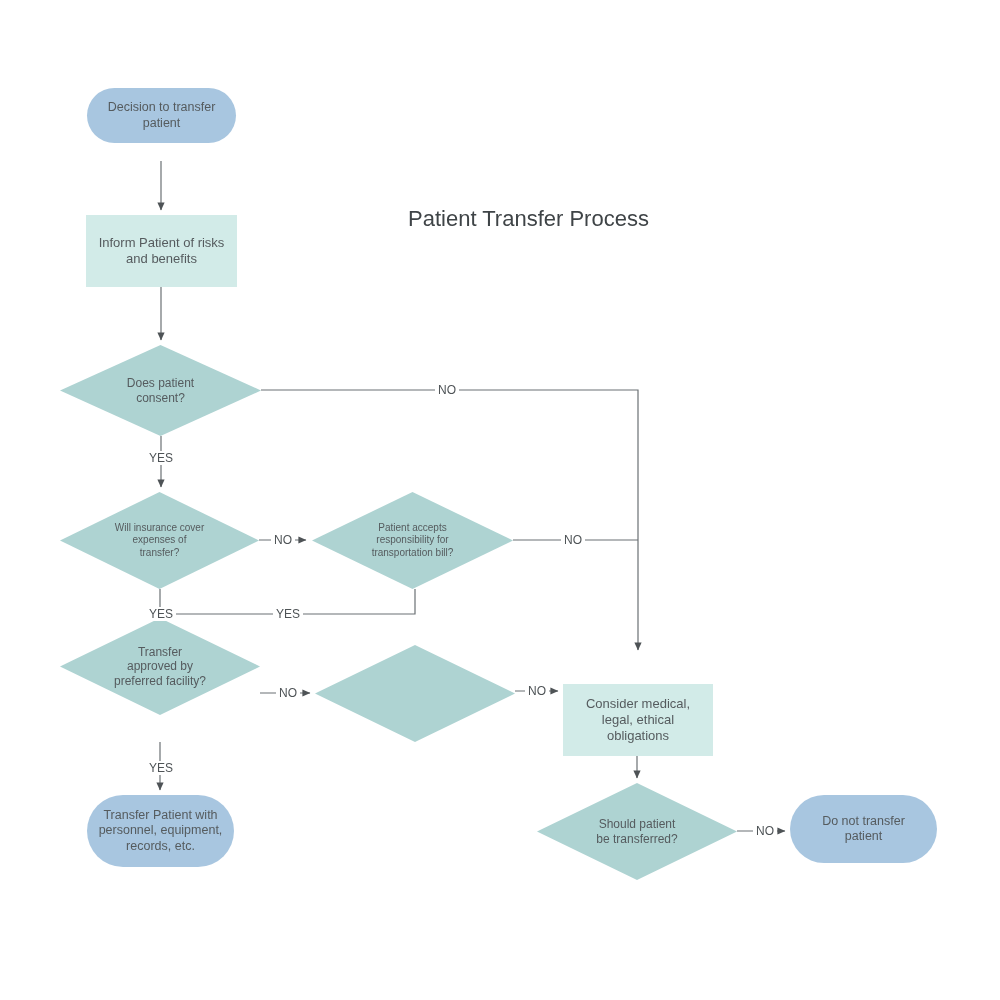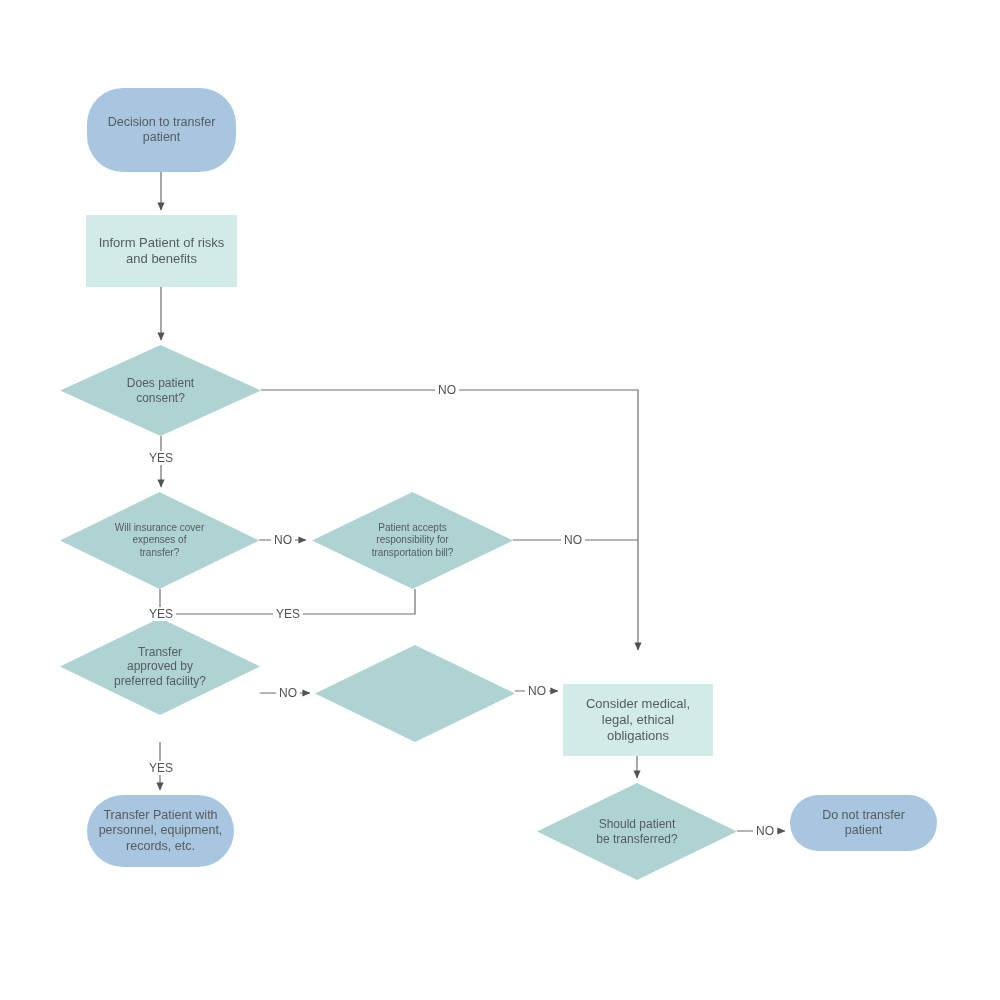--- a/index.html
+++ b/index.html
@@ -109,23 +109,24 @@
         <path d="M 513 540 L 638 540" fill="none" stroke="#6b7174" stroke-width="1.2"></path>
         <path d="M 415 589 L 415 614 L 160 614" fill="none" stroke="#6b7174" stroke-width="1.2"></path>
         <path d="M 260 693 L 310 693" fill="none" stroke="#6b7174" stroke-width="1.2" marker-end="url(#arrowhead)"></path>
         <path d="M 160 742 L 160 790" fill="none" stroke="#6b7174" stroke-width="1.2" marker-end="url(#arrowhead)"></path>
         <path d="M 515 691 L 558 691" fill="none" stroke="#6b7174" stroke-width="1.2" marker-end="url(#arrowhead)"></path>
         <path d="M 637 727 L 637 778" fill="none" stroke="#6b7174" stroke-width="1.2" marker-end="url(#arrowhead)"></path>
         <path d="M 737 831 L 785 831" fill="none" stroke="#6b7174" stroke-width="1.2" marker-end="url(#arrowhead)"></path>
       </g>
   </svg>
 
+  <div id="chart-title">Patient Transfer Process</div>
 
   <div id="nodes-layer">
-      <div class="node terminal" style="left: 87px; top: 88px; width: 149px; height: 84px;"><span class="nlabel">Decision to transfer
+      <div class="node terminal" style="left: 87px; top: 88px; width: 149px; height: 55px;"><span class="nlabel">Decision to transfer
 patient</span></div>
       <div class="node process" style="left: 86px; top: 215px; width: 151px; height: 72px;"><span class="nlabel">Inform Patient of risks
 and benefits</span></div>
       <div class="node decision" style="left: 60px; top: 345px; width: 201px; height: 91px;"><div class="dshape"></div><span class="nlabel">Does patient
 consent?</span></div>
       <div class="node decision small" style="left: 60px; top: 492px; width: 199px; height: 97px;"><div class="dshape"></div><span class="nlabel">Will insurance cover
 expenses of
 transfer?</span></div>
       <div class="node decision small" style="left: 312px; top: 492px; width: 201px; height: 97px;"><div class="dshape"></div><span class="nlabel">Patient accepts
 responsibility for
@@ -135,21 +136,21 @@
 preferred facility?</span></div>
       <div class="node decision" style="left: 315px; top: 645px; width: 200px; height: 97px;"><div class="dshape"></div></div>
       <div class="node process" style="left: 563px; top: 655px; width: 150px; height: 72px; margin-top: 29px;"><span class="nlabel">Consider medical,
 legal, ethical
 obligations</span></div>
       <div class="node decision" style="left: 537px; top: 783px; width: 200px; height: 97px; align-items: center;"><div class="dshape"></div><span class="nlabel">Should patient
 be transferred?</span></div>
       <div class="node terminal" style="left: 87px; top: 795px; width: 147px; height: 72px;"><span class="nlabel">Transfer Patient with
 personnel, equipment,
 records, etc.</span></div>
-      <div class="node terminal" style="left: 790px; top: 795px; width: 147px; height: 56px;"><span class="nlabel">Do not transfer
+      <div class="node terminal" style="left: 790px; top: 795px; width: 147px; height: 68px;"><span class="nlabel">Do not transfer
 patient</span></div>
     </div>
   <div id="edge-labels-layer">
       <div class="edge-label" style="left: 447px; top: 390px;">NO</div>
       <div class="edge-label" style="left: 161px; top: 458px;">YES</div>
       <div class="edge-label" style="left: 283px; top: 540px;">NO</div>
       <div class="edge-label" style="left: 161px; top: 614px;">YES</div>
       <div class="edge-label" style="left: 573px; top: 540px;">NO</div>
       <div class="edge-label" style="left: 288px; top: 614px;">YES</div>
       <div class="edge-label" style="left: 288px; top: 693px;">NO</div>

